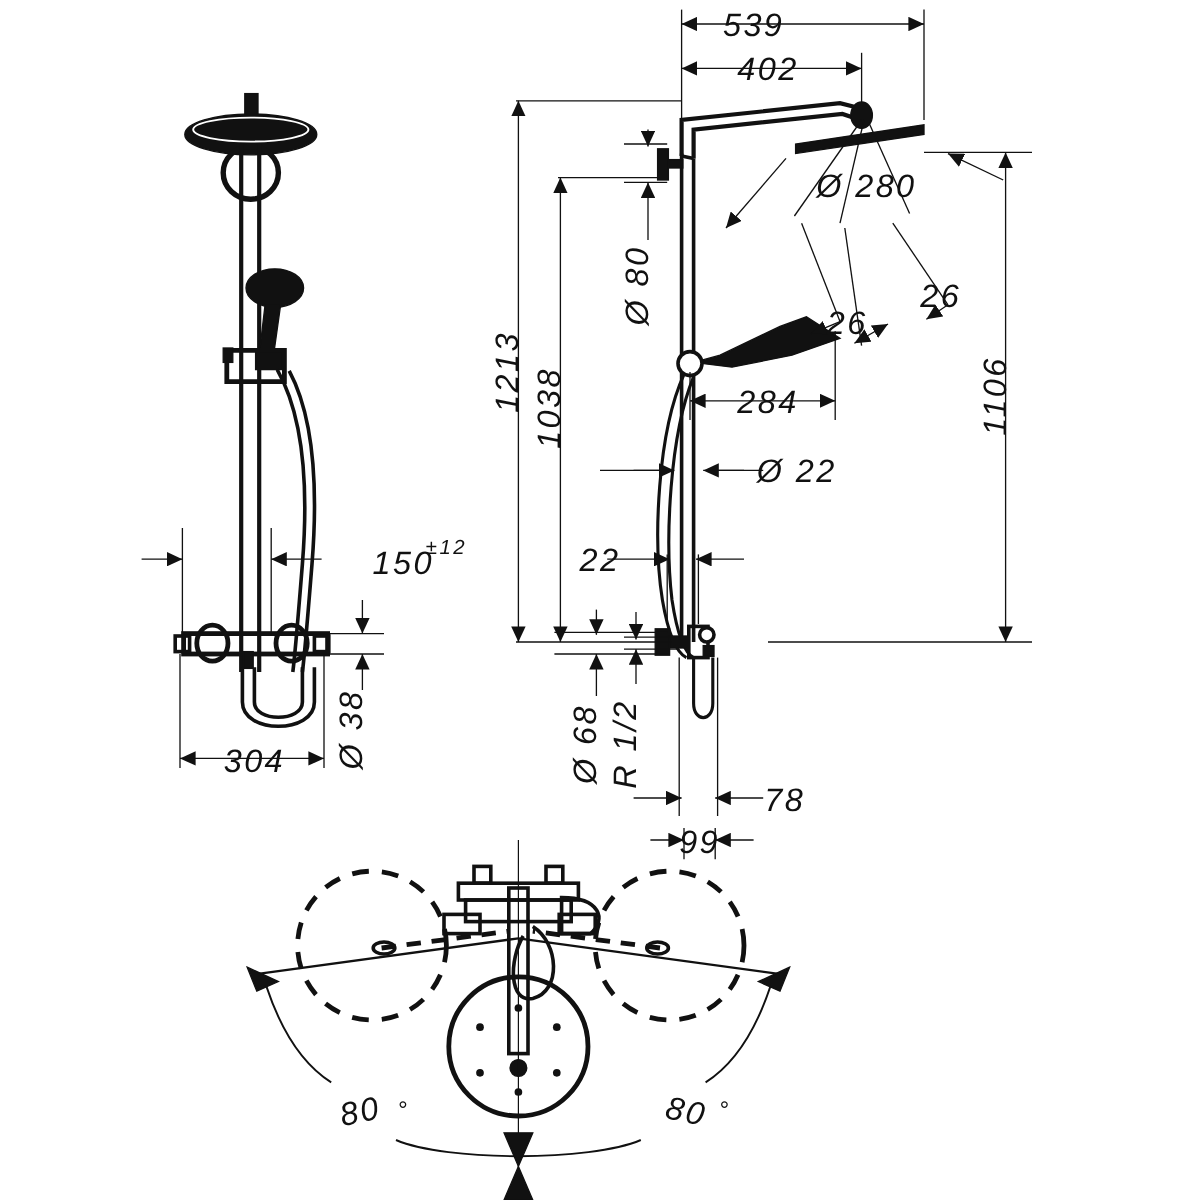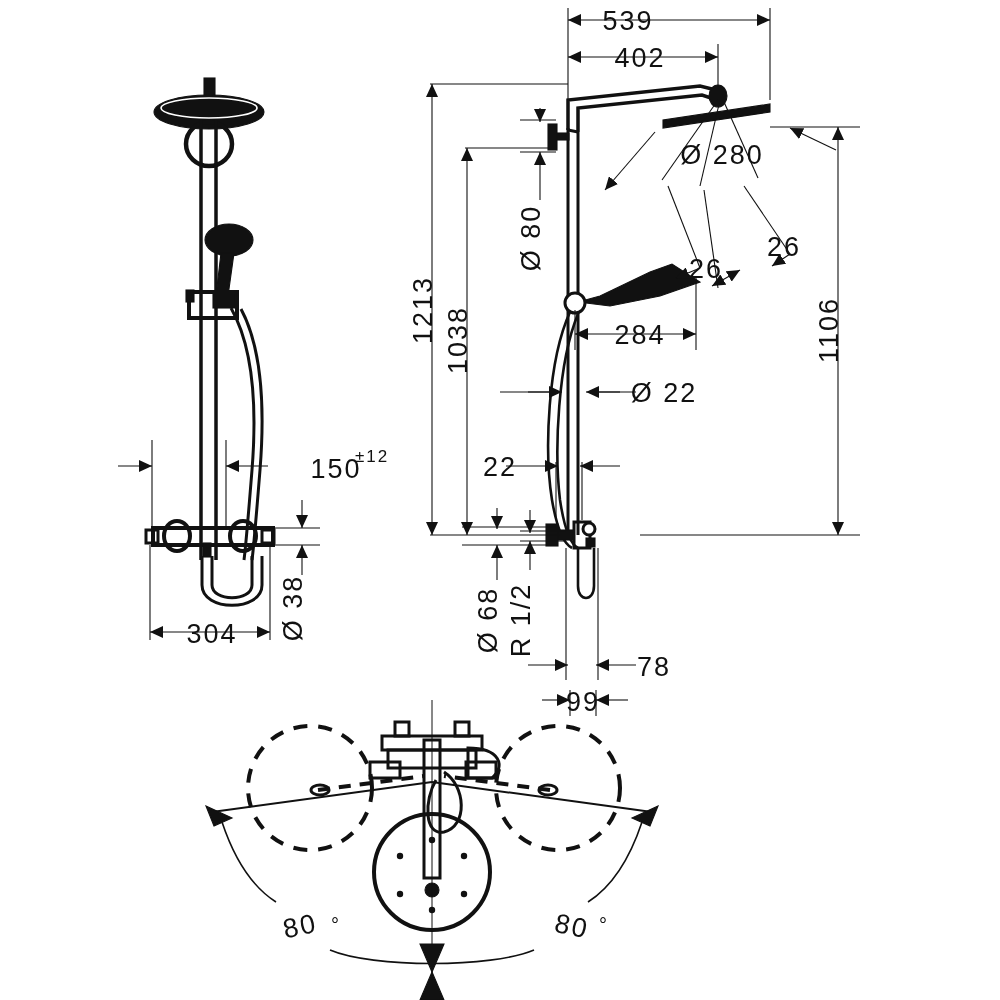--- a/index.html
+++ b/index.html
@@ -1,17 +1,17 @@
 <!DOCTYPE html>
 <html><head>
 <meta charset="utf-8">
 <style>
   html,body{margin:0;padding:0;background:#ffffff;}
   body{width:1000px;height:1000px;overflow:hidden;font-family:"Liberation Sans",sans-serif;}
-  #stage{position:relative;width:1000px;height:788px;background:#fff;}
+  #stage{position:relative;width:1000px;height:788px;background:#fff;font-style:italic;}
   svg{display:block;}
   .dimtext{font-family:"Liberation Sans",sans-serif;font-size:27px;fill:#111;letter-spacing:2px;}
   .dimtext.small{font-size:20px;}
   .sup{font-size:17px;}
 </style>
 </head>
 <body>
 
 <div id="stage">
 <svg width="1000" height="1000" viewBox="0 0 1000 1000">

